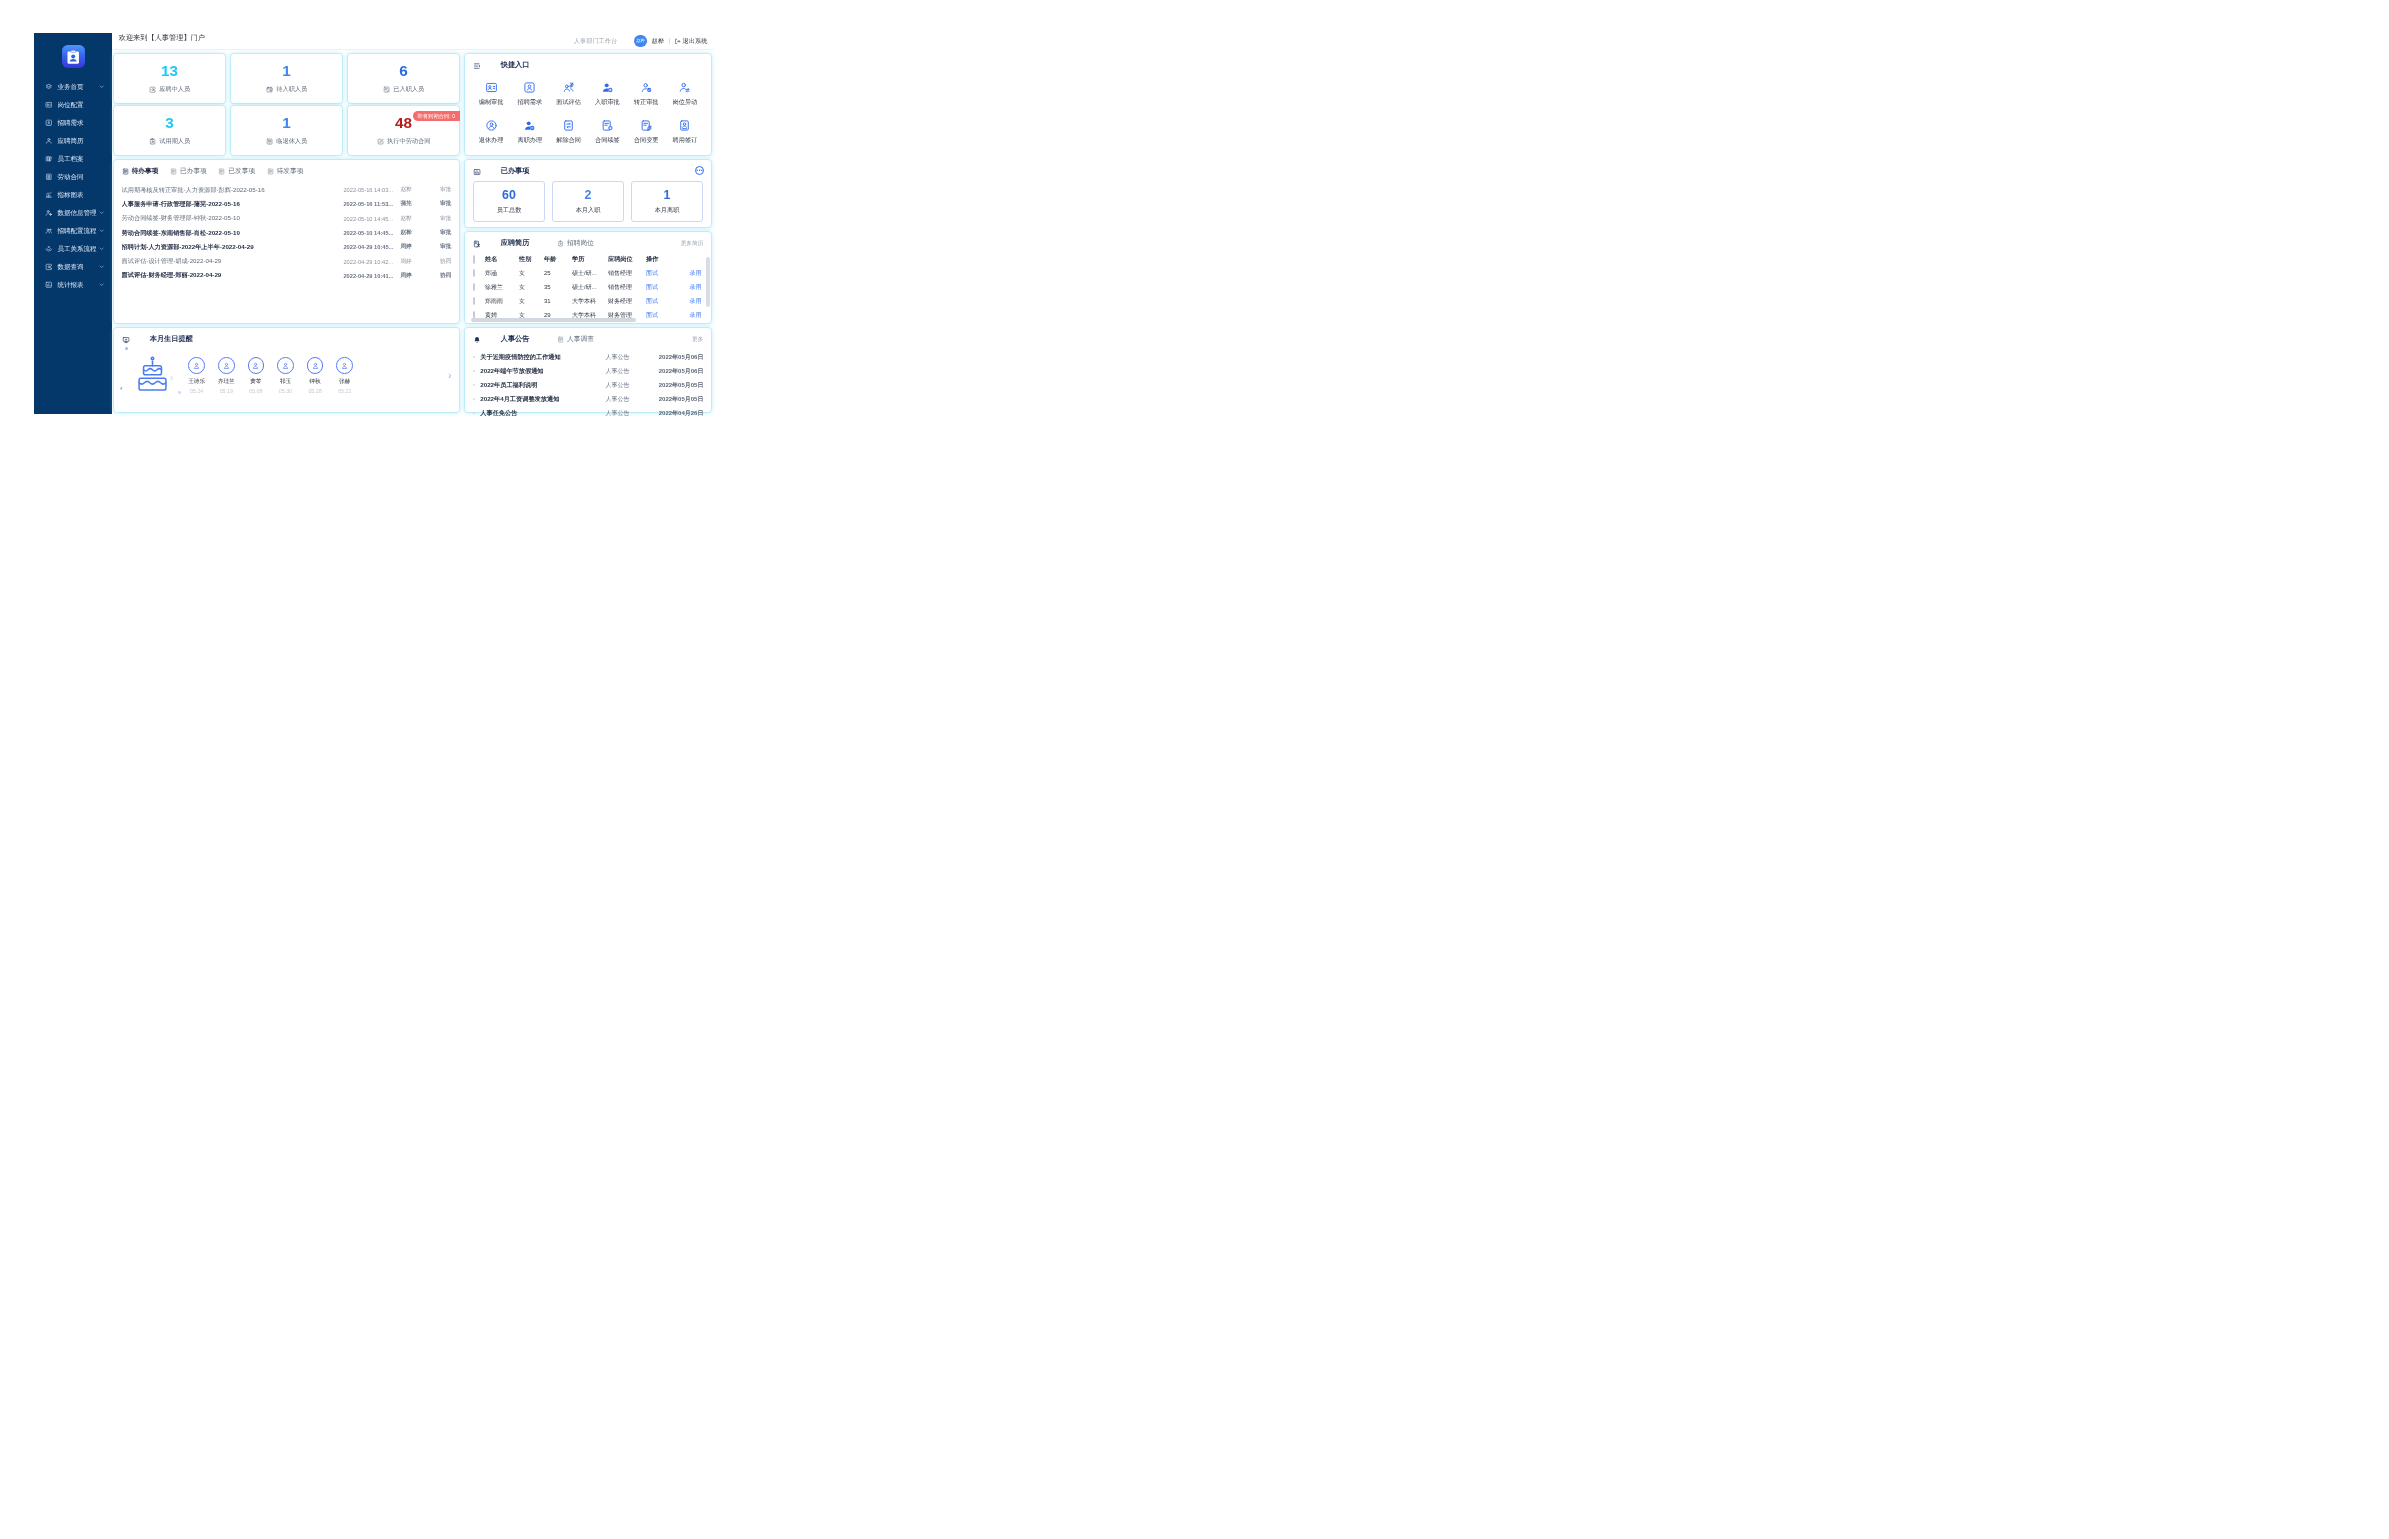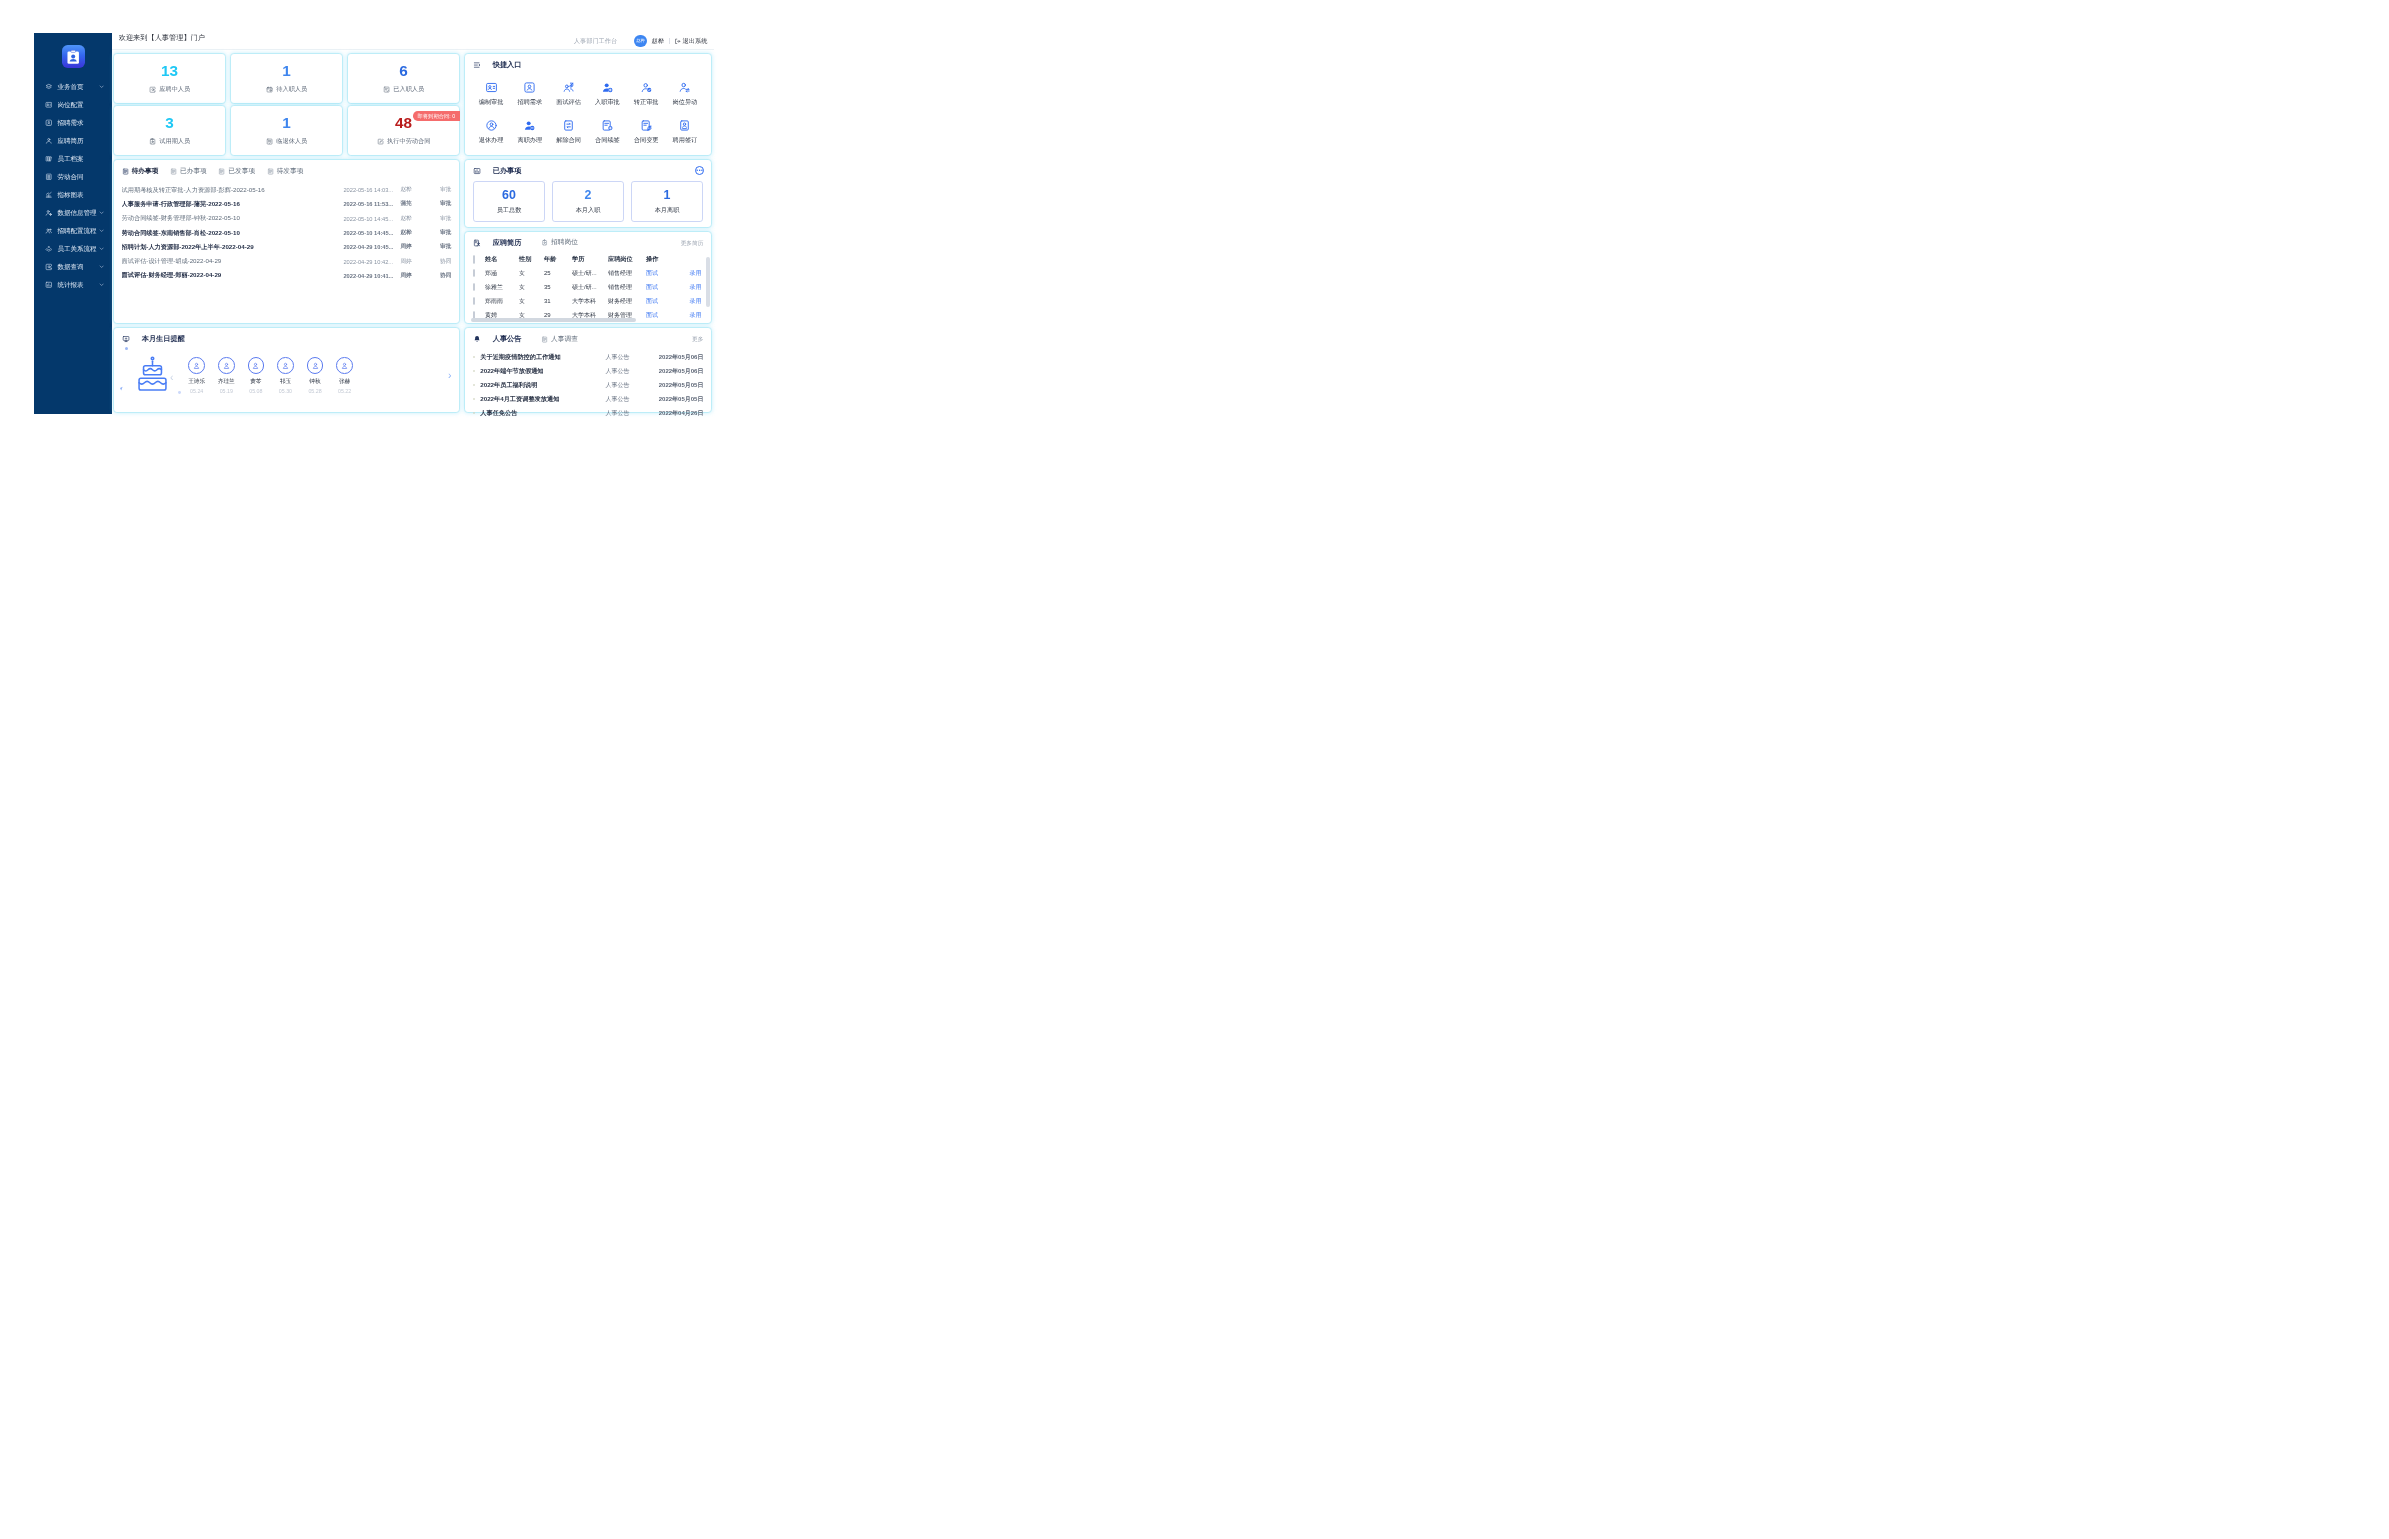--- a/index.html
+++ b/index.html
@@ -41,21 +41,21 @@
   .c-birthday{left:79px;top:294px;width:347px;height:86px}
   .c-announce{left:430px;top:294px;width:248px;height:86px}
 
   .statcard { display:flex; flex-direction:column; align-items:center; justify-content:center; gap:6.7px; }
   .statnum { font-size:15.3px; font-weight:700; line-height:1; }
   .n-cyan{color:#1fc8f5}.n-mid{color:#3f86ee}.n-deep1{color:#2b6ae0}.n-deep2{color:#b91c1c}
   .statlabel { display:flex; align-items:center; gap:3.3px; font-size:6.2px; color:#5a6575; }
   .statlabel svg { width:7.2px; height:7.2px; color:#5f6b7a; }
   .badge { position:absolute; top:5.3px; right:-0.5px; background:#f56c6c; color:#fff; font-size:5.3px; padding:1.4px 4.3px 1.4px 4.8px; border-radius:4.8px 0 0 4.8px; }
 
-  .card-head { position:absolute; left:7.6px; top:6.2px; display:flex; align-items:center; gap:12px; }
+  .card-head { position:absolute; left:7.6px; top:6.2px; display:flex; align-items:flex-end; gap:20px; }
   .title-ico { width:8.1px; height:8.1px; color:#22335c; }
   .sec-title { font-size:7.2px; font-weight:700; color:#1d2b4f; }
   .sec-tab { display:flex; align-items:center; gap:2.9px; margin-left:7.6px; font-size:6.7px; color:#5f6b7a; cursor:pointer; }
   .sec-tab svg { width:7.2px; height:7.2px; color:#8a94a3; }
   .more-link { position:absolute; right:7.6px; top:7.6px; font-size:5.7px; color:#9aa3b0; cursor:pointer; }
 
   
   .quick-grid { position:absolute; left:6.7px; right:6.7px; top:21px; bottom:3.8px; display:grid; grid-template-columns:repeat(6,1fr); grid-template-rows:1fr 1fr; }
   .q-item { display:flex; flex-direction:column; align-items:center; justify-content:center; gap:4.3px; cursor:pointer; }
   .q-item svg { width:13px; height:13px; color:#2f6bf0; }

